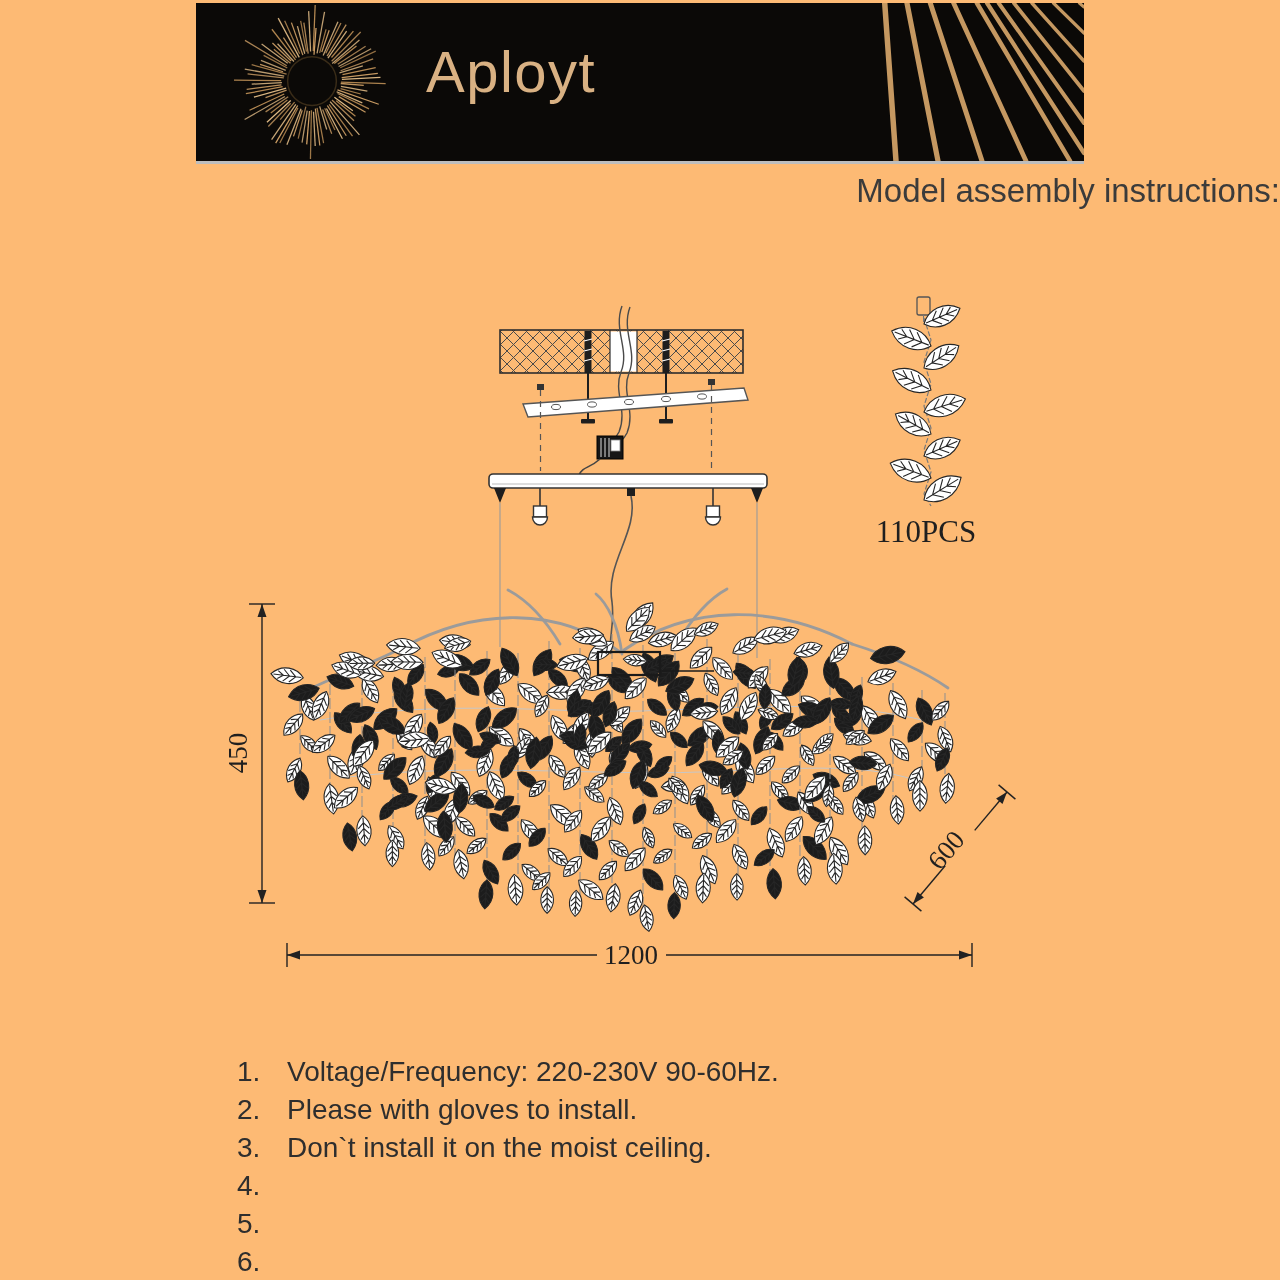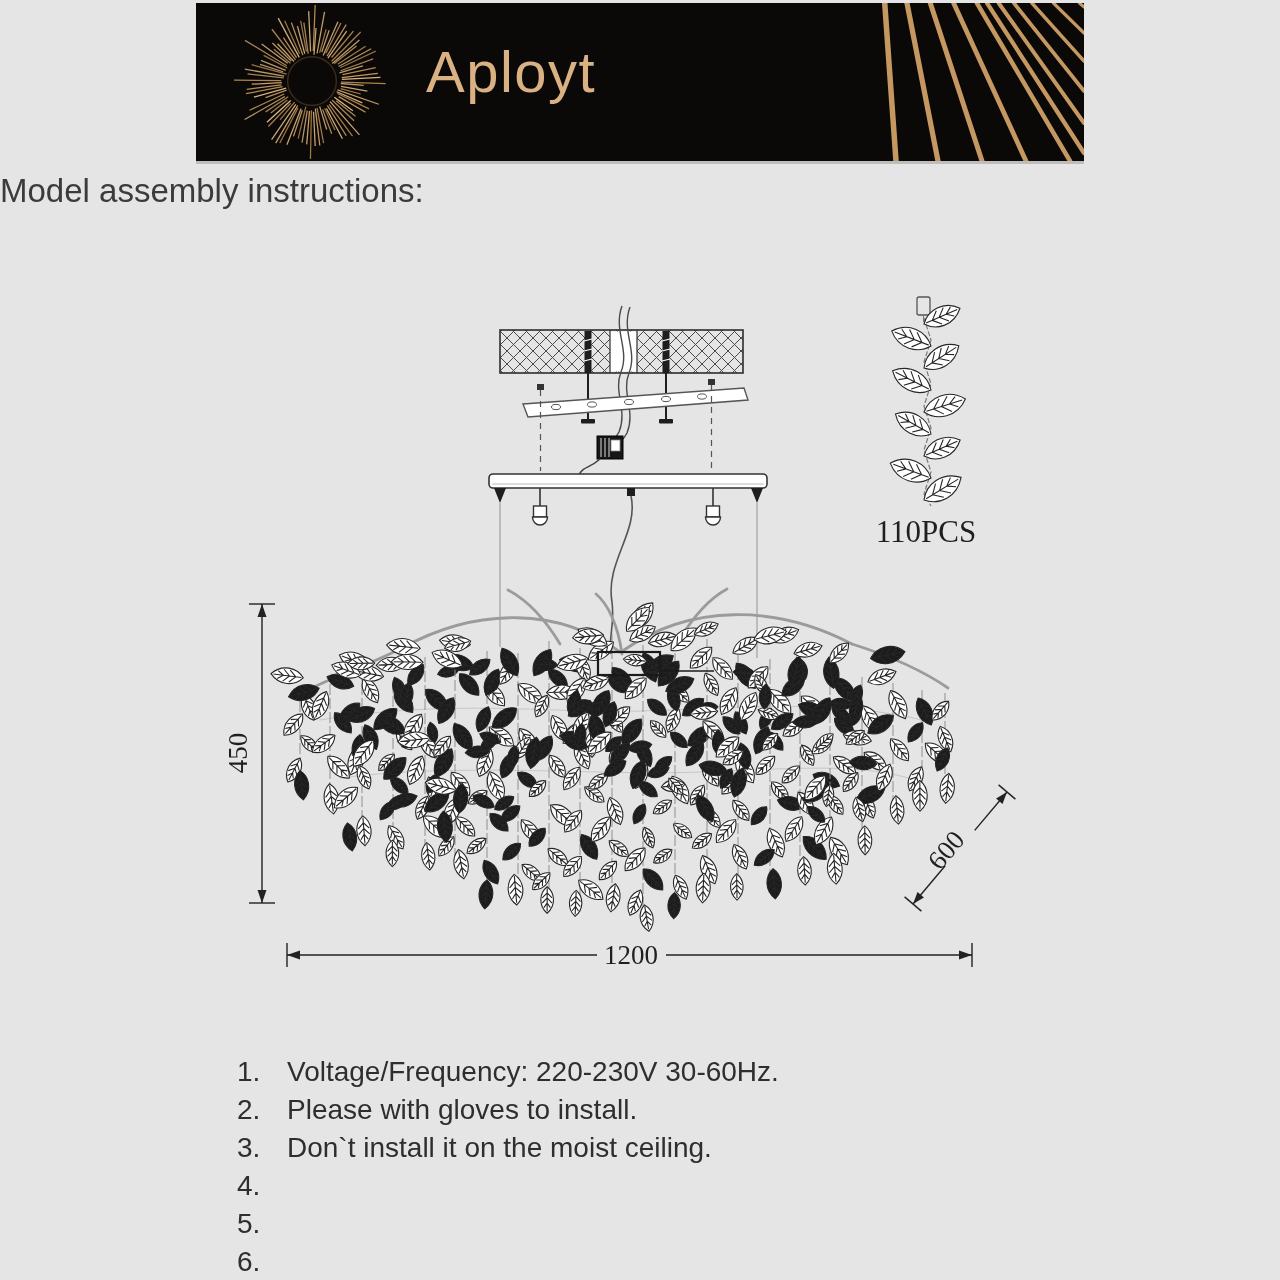--- a/index.html
+++ b/index.html
@@ -1,26 +1,26 @@
 <!DOCTYPE html>
 <html><head>
 <meta charset="utf-8">
 <style>
   html,body{margin:0;padding:0;background:#ffffff;}
-  .page{position:relative;width:1280px;height:1280px;background:#e5e5e5;overflow:hidden;
+  .page{position:relative;width:1280px;height:1280px;background:#fdba74;overflow:hidden;
         font-family:"Liberation Sans",sans-serif;}
   
   .banner{position:absolute;left:196px;top:3px;width:888px;height:158px;
           background:#0b0907;border-bottom:3px solid #bdbdbd;overflow:hidden;}
   .burst{position:absolute;left:38px;top:2px;width:156px;height:156px;}
   .brand{position:absolute;left:230px;top:40px;font-size:58px;font-weight:400;
          color:#d9b183;letter-spacing:1.5px;line-height:1.0;}
   .rays{position:absolute;right:0;top:0;width:330px;height:158px;}
   
-  .title-block{position:absolute;left:0;top:172px;width:100%;text-align:left;
+  .title-block{position:absolute;left:0;top:172px;width:100%;text-align:right;
                color:#3b3b3b;font-size:33px;line-height:38px;}
   
   .diagram{position:absolute;left:180px;top:290px;}
   .dim{font-family:"Liberation Serif","DejaVu Serif",serif;font-size:27px;fill:#1f1f1f;}
   .pcs{font-family:"Liberation Serif","DejaVu Serif",serif;font-size:31px;fill:#1f1f1f;}
   
   .instructions{position:absolute;left:237px;top:1053px;margin:0;padding:0;list-style:none;
                 font-size:28px;line-height:38px;color:#2e2e2e;width:820px;}
   .instructions li{display:flex;}
   .instructions .num{width:50px;flex:none;}
@@ -633,21 +633,21 @@
           <use href="#leafdef" transform="translate(931.0,478.0) rotate(200.0) scale(1.67)" fill="#ffffff" stroke="#262626" stroke-width="0.66"></use>
           <use href="#leafdef" transform="translate(924.0,500.0) rotate(-31.4) scale(1.67)" fill="#ffffff" stroke="#262626" stroke-width="0.66"></use>
         </g>
       <text class="pcs" x="926" y="542" text-anchor="middle">110PCS</text>
     </g>
   </svg>
 
   <ol class="instructions">
     <li>
       <span class="num">1.</span>
-      <span class="txt">Voltage/Frequency: 220-230V 30-60Hz.</span>
+      <span class="txt">Voltage/Frequency: 220-230V 90-60Hz.</span>
     </li>
     <li>
       <span class="num">2.</span>
       <span class="txt">Please with gloves to install.</span>
     </li>
     <li>
       <span class="num">3.</span>
       <span class="txt">Don`t install it on the moist ceiling.</span>
     </li>
     <li>

